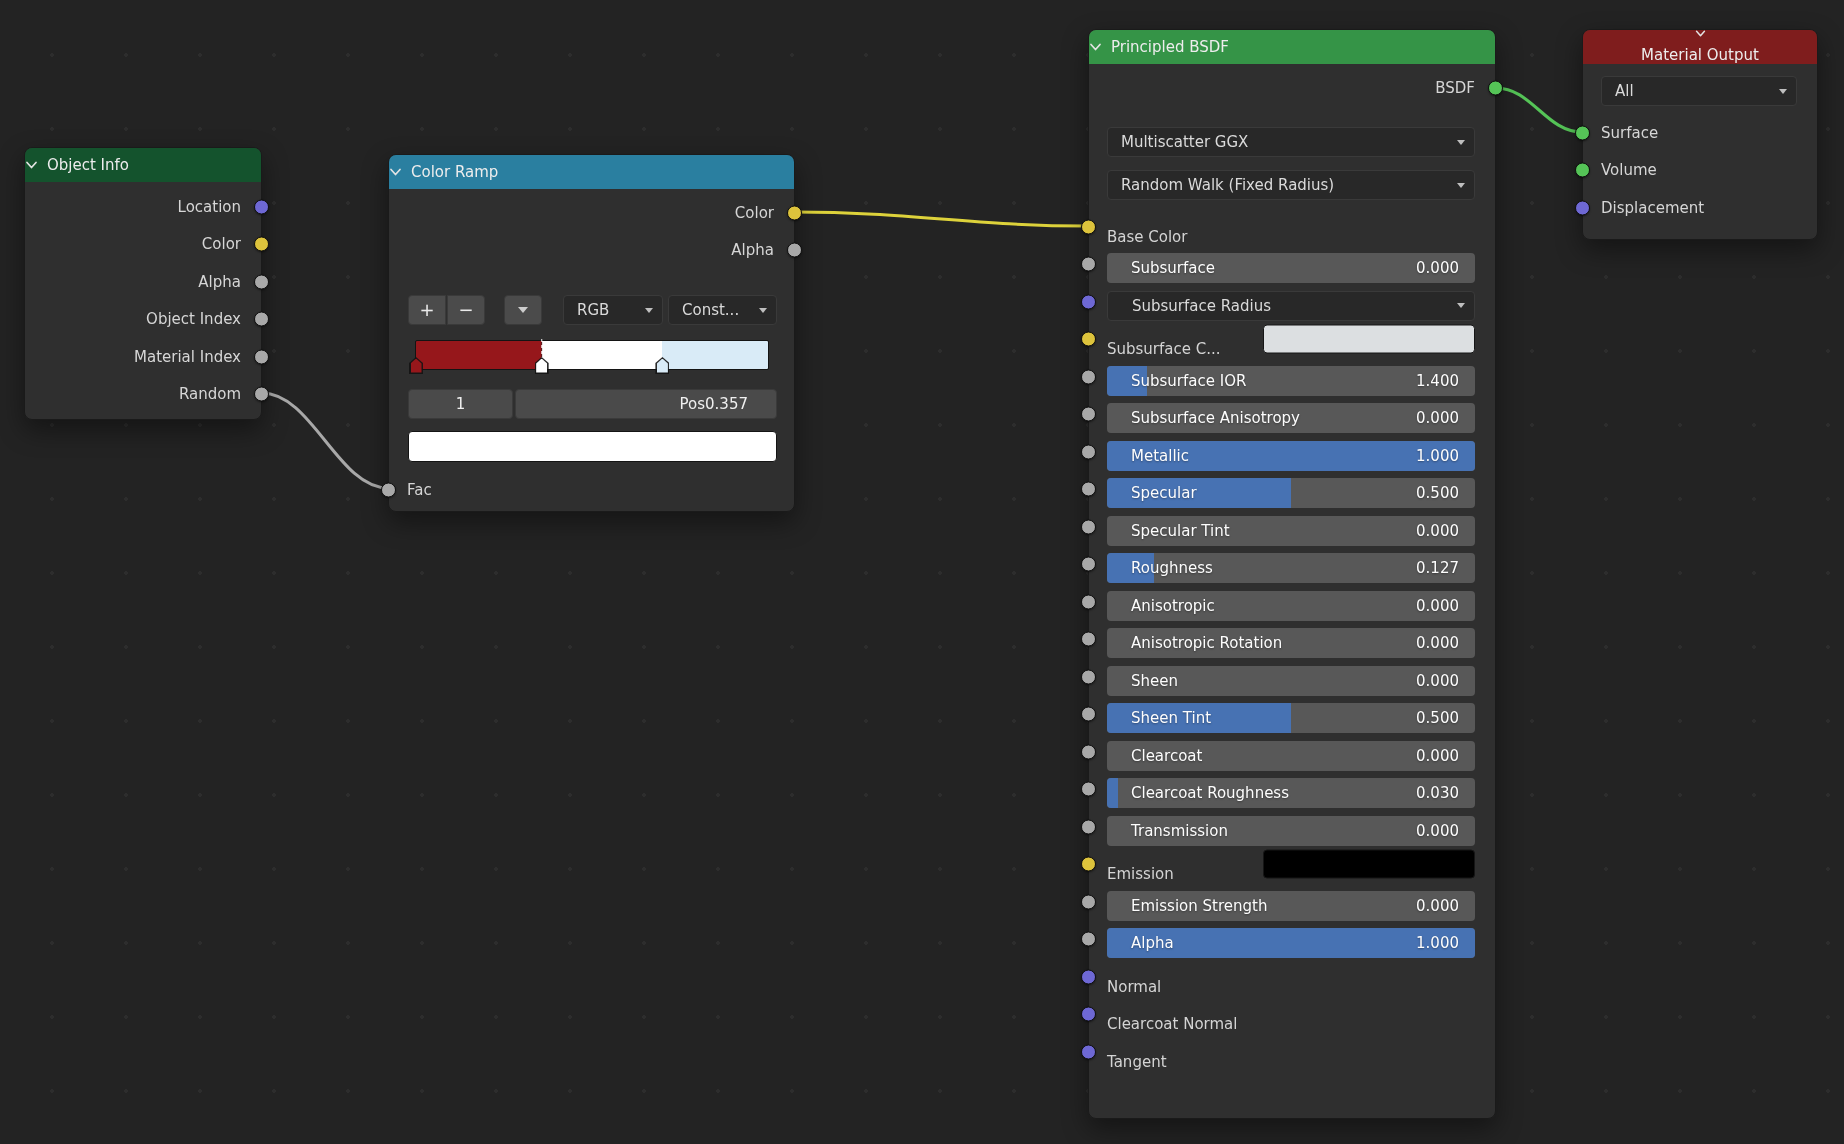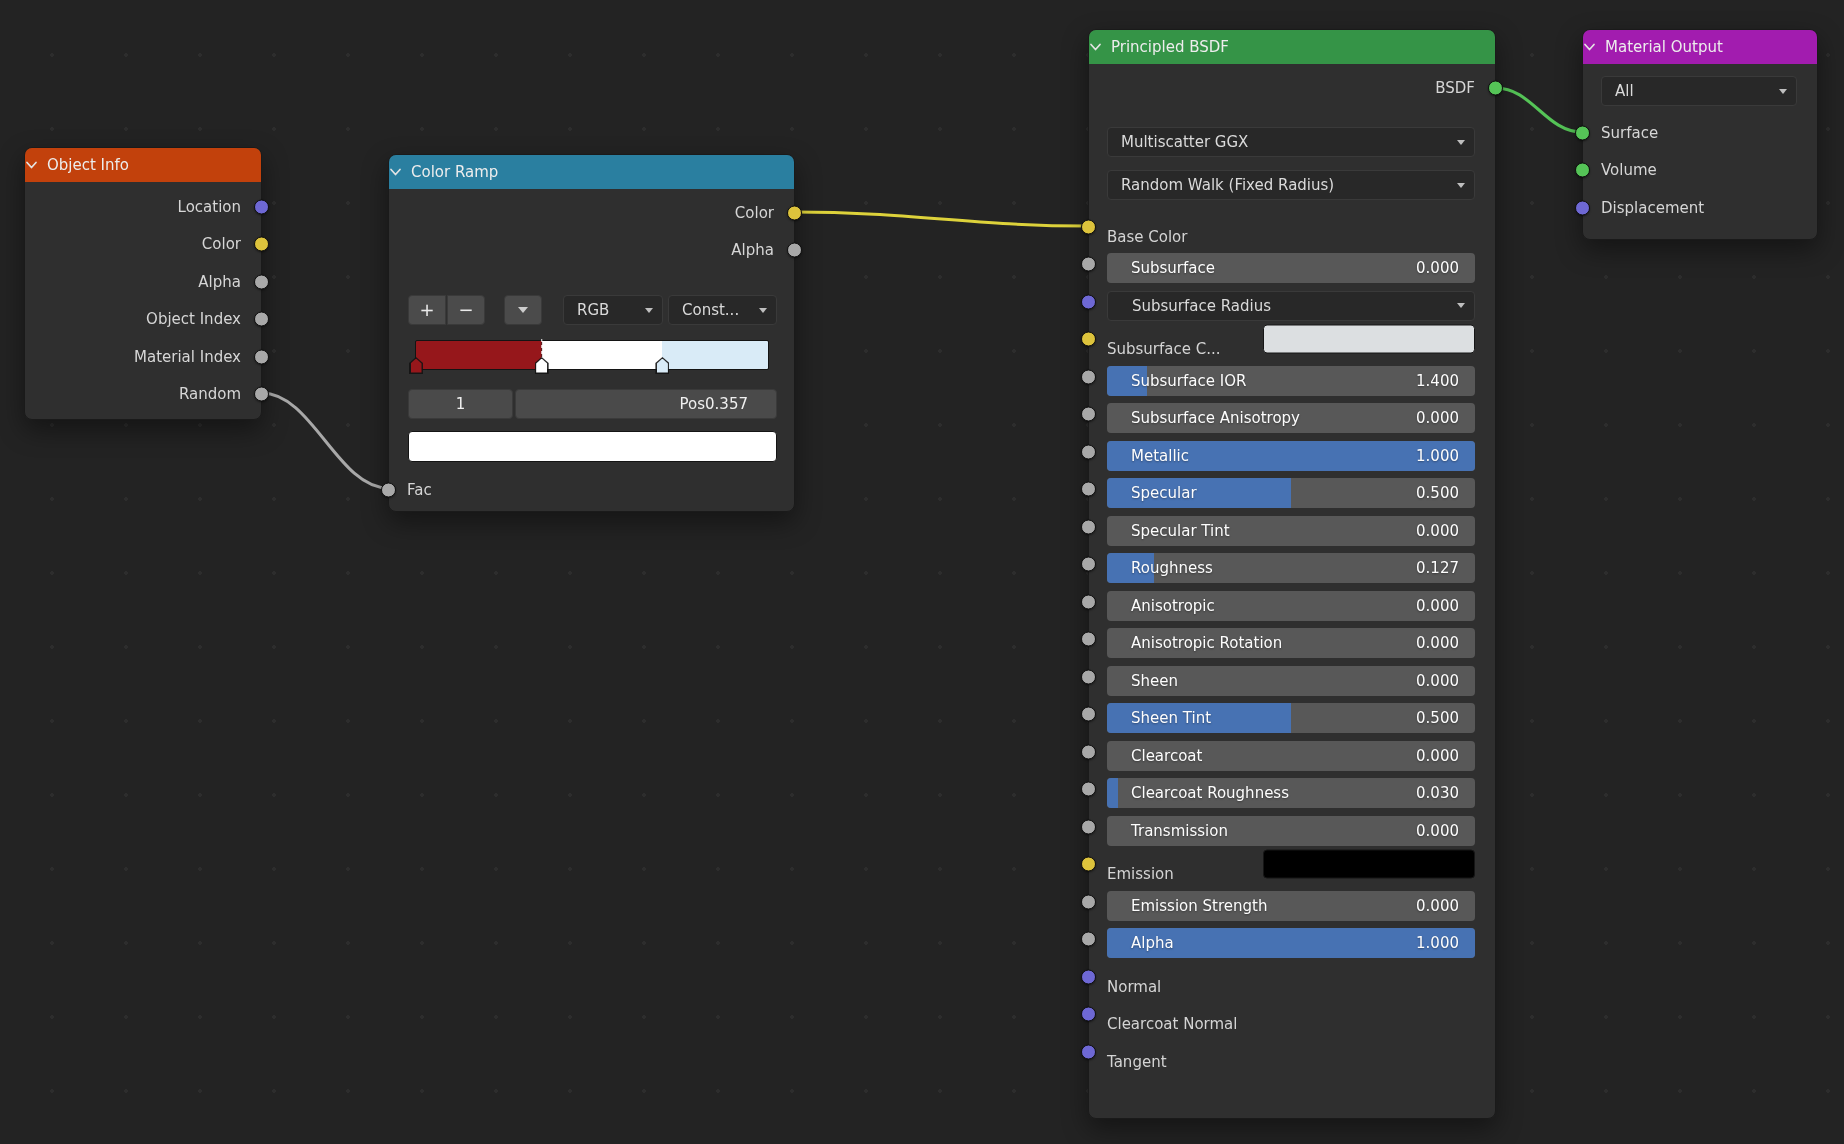--- a/index.html
+++ b/index.html
@@ -56,21 +56,21 @@
 </head>
 <body>
 
 <svg id="links" width="1844" height="1144">
   <path d="M262,393 C312,393 338,488 388,488" style="stroke: rgb(168, 168, 168);"></path>
   <path d="M795,212 C912,212 971,226 1088,226" style="stroke: rgb(221, 210, 59);"></path>
   <path d="M1496,88 C1532,88 1546,132 1582,132" style="stroke: rgb(85, 196, 87);"></path>
 </svg>
 
 <div class="node" style="left:24px;top:147px;width:238px;height:273px;">
-  <div class="node-header" style="background: #c2410c;">
+  <div class="node-header" style="background: #14532d;">
     <svg class="chev" width="13" height="8" viewBox="0 0 13 8">
         <path d="M2 1.5 L6.5 6.5 L11 1.5"></path>
       </svg>
     <span class="node-title">Object Info</span>
   </div>
   <div style="padding-top:6px;">
     <div class="port-row out">
       <span class="plabel">Location</span>
       <span class="socket right" style="background: rgb(110, 104, 212);"></span>
     </div>
@@ -364,21 +364,21 @@
 
     <div class="prow">
       <span class="socket left" style="background: rgb(110, 104, 212);"></span>
       <span class="rowlabel">Tangent</span>
     </div>
 
   </div>
 </div>
 
 <div class="node" style="left:1582px;top:29px;width:236px;height:211px;">
-  <div class="node-header" style="background: #a21caf;">
+  <div class="node-header" style="background: #7f1d1d; flex-direction: column;">
     <svg class="chev" width="13" height="8" viewBox="0 0 13 8">
         <path d="M2 1.5 L6.5 6.5 L11 1.5"></path>
       </svg>
     <span class="node-title">Material Output</span>
   </div>
   <div class="dd" style="margin:12px 20px 0 18px;">
     <span>All</span>
     <span class="dd-chev"></span>
   </div>
   <div style="padding-top:8px;">

